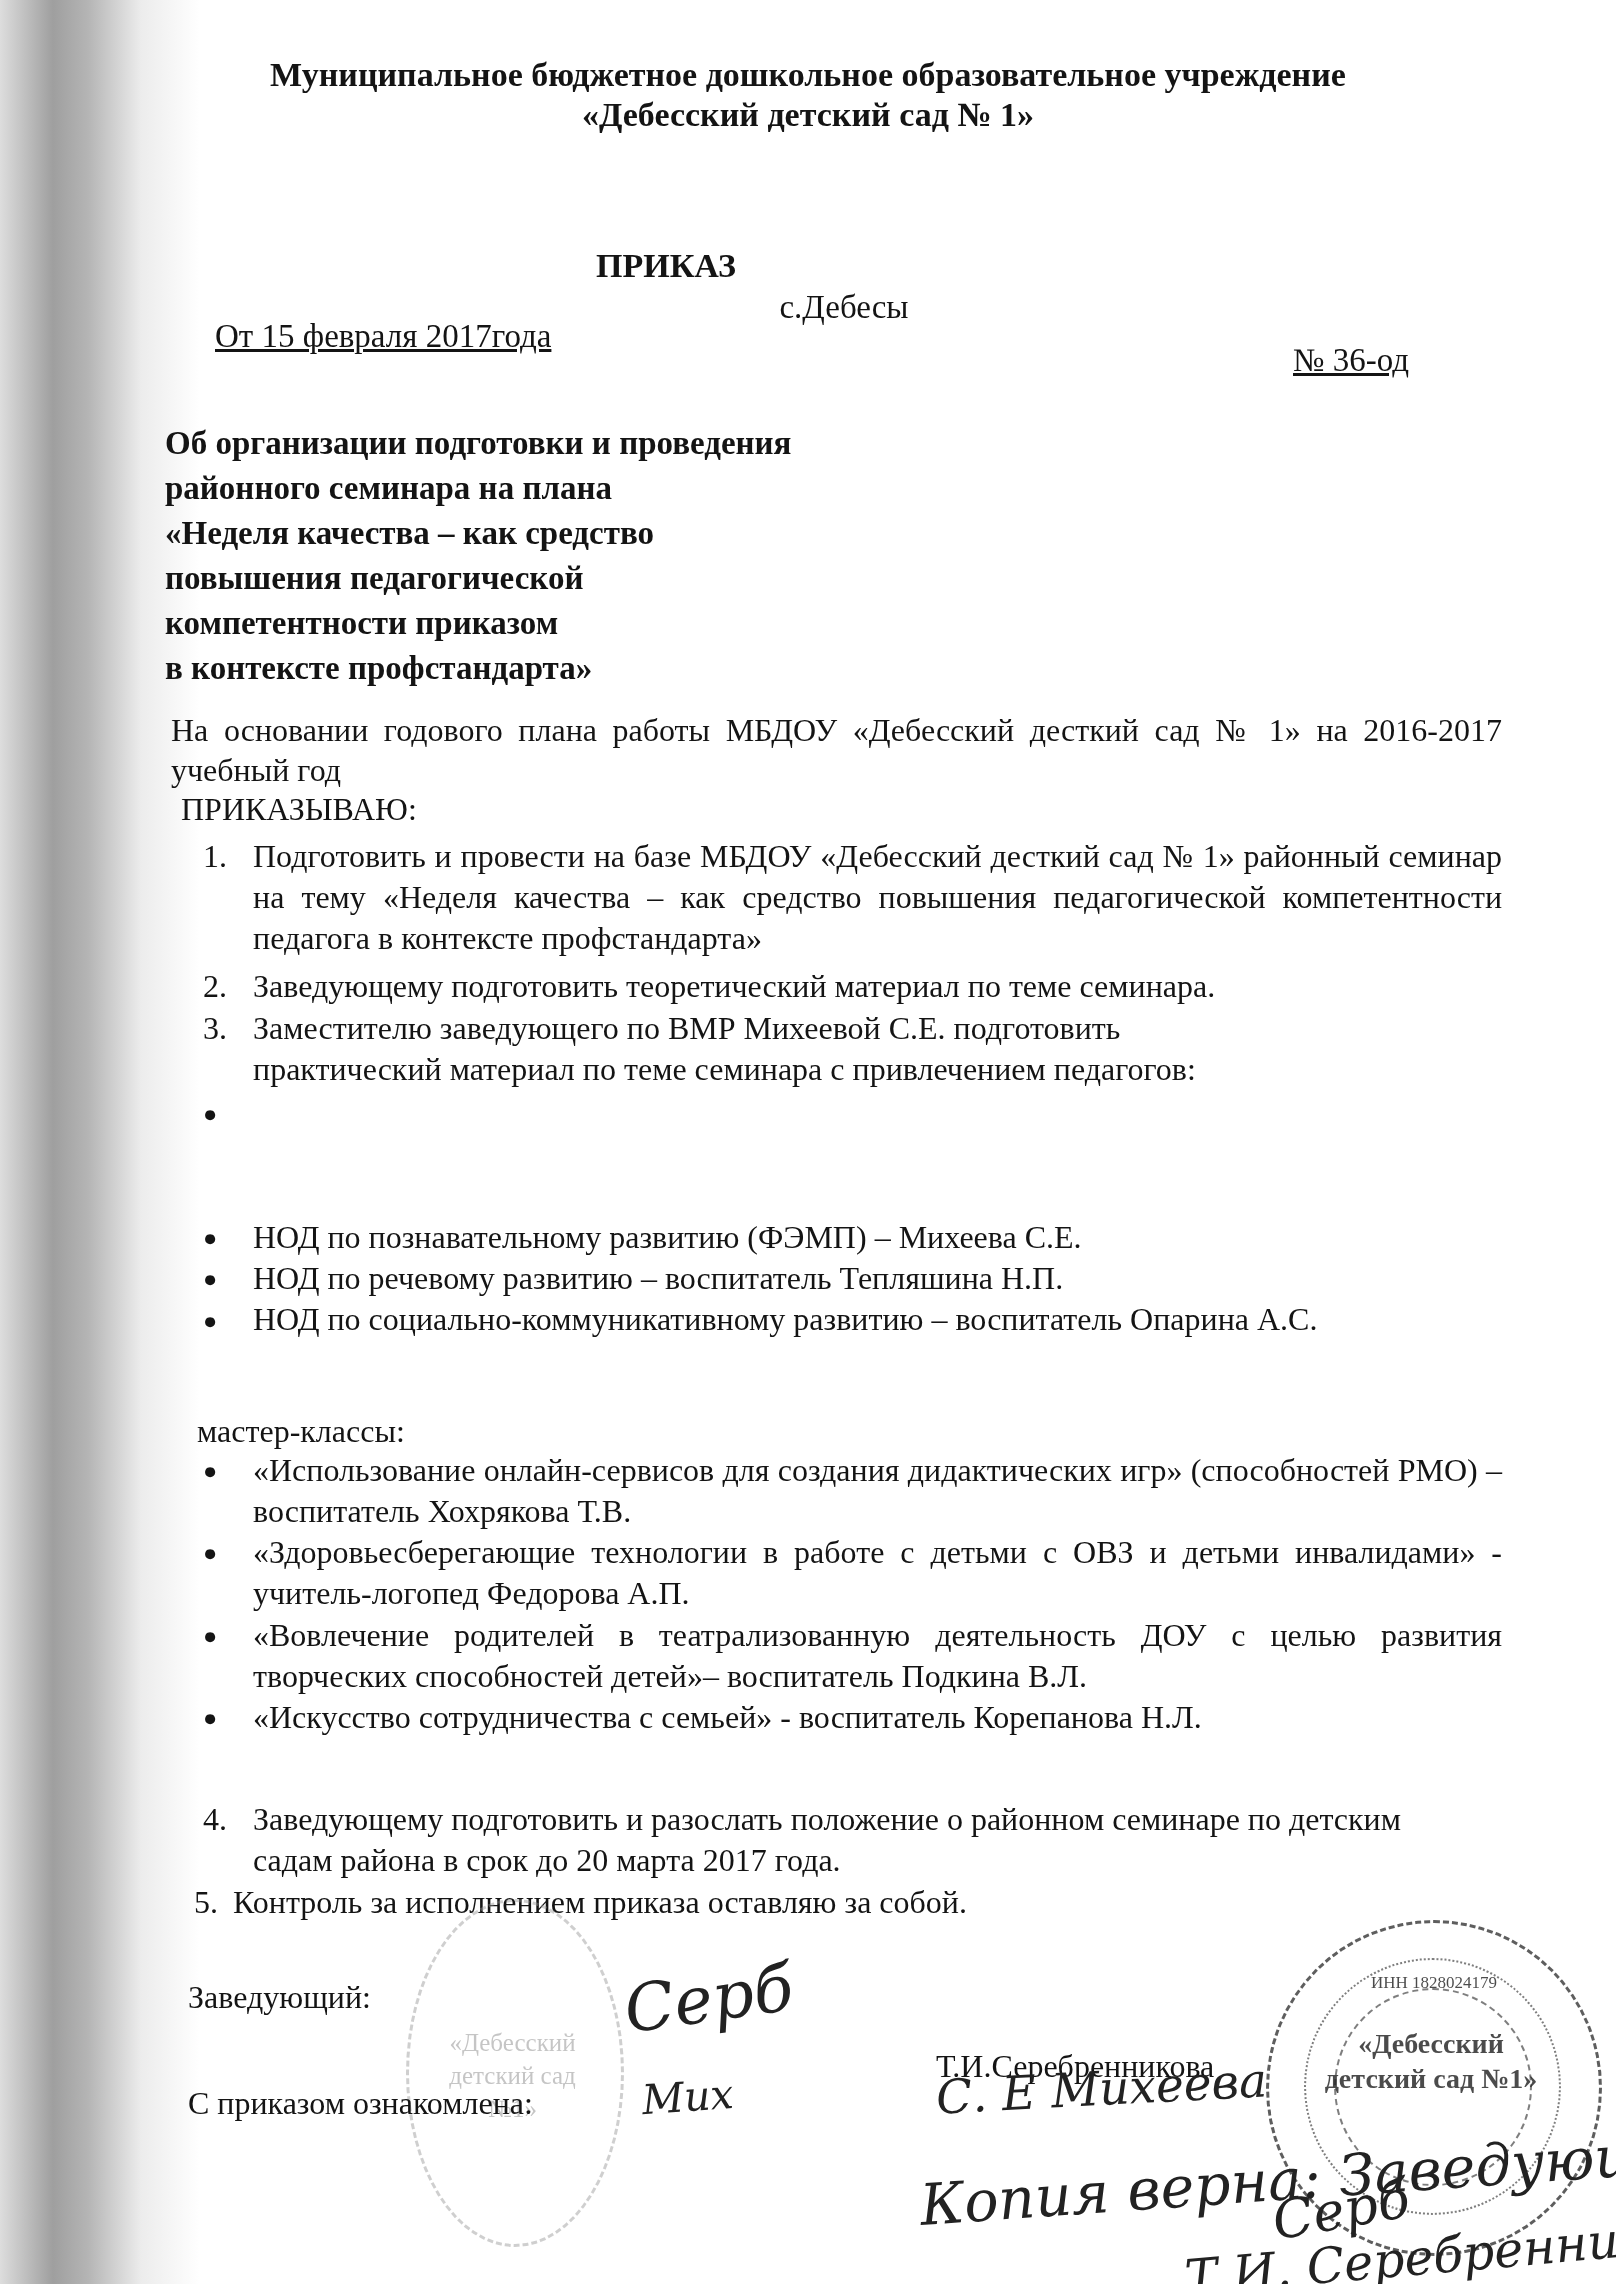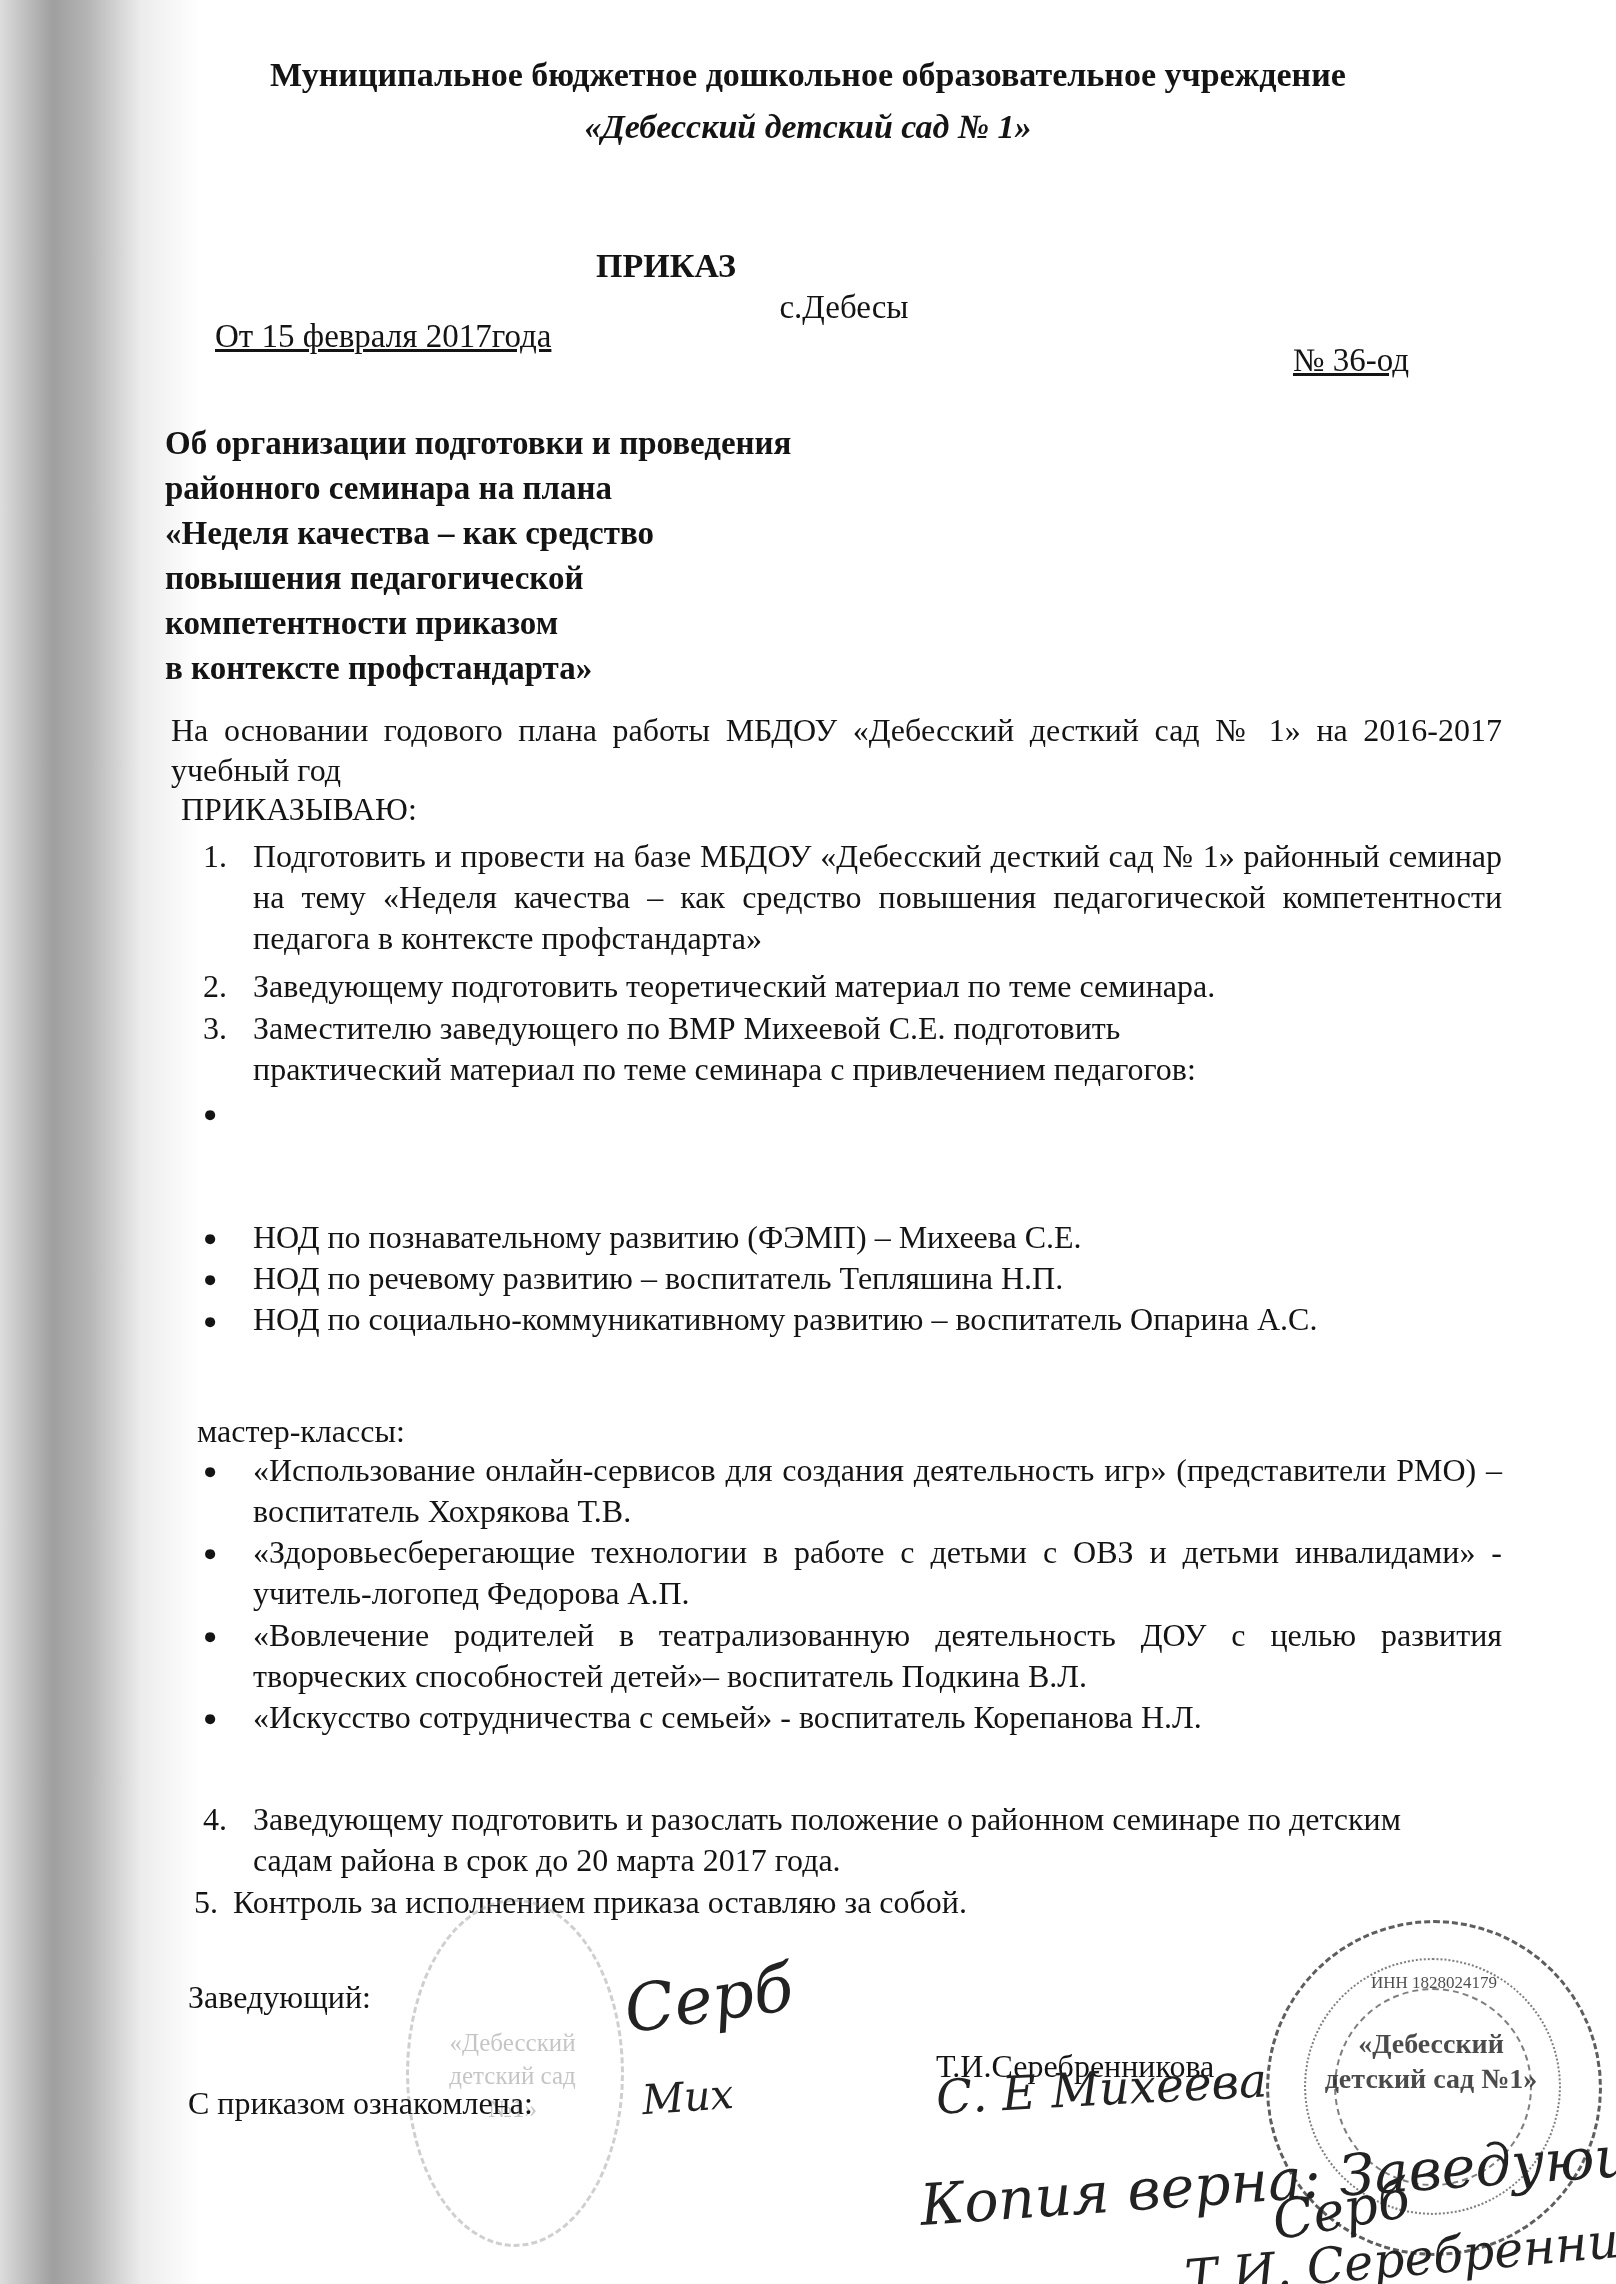--- a/index.html
+++ b/index.html
@@ -41,21 +41,21 @@
   .handwriting { position:absolute; font-family:"DejaVu Serif",serif; font-style:italic; color:#222; white-space:nowrap; }
 </style>
 </head>
 <body>
 
 <div class="scan-shadow"></div>
 
 <div class="page">
 
   <div class="abs hdr" style="top:56px;">Муниципальное бюджетное дошкольное образовательное учреждение</div>
-  <div class="abs hdr" style="top:108px;font-style:italic;">«Дебесский детский сад № 1»</div>
+  <div class="abs hdr" style="top:96px;">«Дебесский детский сад № 1»</div>
 
   <div class="abs title" style="top:247px;">ПРИКАЗ</div>
   <div class="abs city" style="top:289px;">с.Дебесы</div>
   <div class="abs ul" style="left:215px; top:318px;">От 15 февраля 2017года</div>
   <div class="abs ul" style="left:1293px; top:342px;">№ 36-од</div>
 
   <div class="abs subj">
     <div>Об организации подготовки и проведения</div>
     <div>районного семинара на плана</div>
     <div>«Неделя качества – как средство</div>
@@ -83,21 +83,21 @@
 
   <div class="bullet" style="top:1266px;">●</div>
   <div class="item" style="top:1258px; text-align:left;">НОД по речевому развитию – воспитатель Тепляшина Н.П.</div>
 
   <div class="bullet" style="top:1308px;">●</div>
   <div class="item" style="top:1299px;">НОД по социально-коммуникативному развитию – воспитатель Опарина А.С.</div>
 
   <div class="abs body" style="left:197px; top:1411px;">мастер-классы:</div>
 
   <div class="bullet" style="top:1458px;">●</div>
-  <div class="item" style="top:1450px;">«Использование онлайн-сервисов для создания деятельность игр» (представители РМО) – воспитатель Хохрякова Т.В.</div>
+  <div class="item" style="top:1450px;">«Использование онлайн-сервисов для создания дидактических игр» (способностей РМО) – воспитатель Хохрякова Т.В.</div>
 
   <div class="bullet" style="top:1540px;">●</div>
   <div class="item" style="top:1532px;">«Здоровьесберегающие технологии в работе с детьми с ОВЗ и детьми инвалидами» - учитель-логопед Федорова А.П.</div>
 
   <div class="bullet" style="top:1623px;">●</div>
   <div class="item" style="top:1615px;">«Вовлечение родителей в театрализованную деятельность ДОУ с целью развития творческих способностей детей»– воспитатель Подкина В.Л.</div>
 
   <div class="bullet" style="top:1705px;">●</div>
   <div class="item" style="top:1697px; text-align:left;">«Искусство сотрудничества с семьей» - воспитатель Корепанова Н.Л.</div>
 

